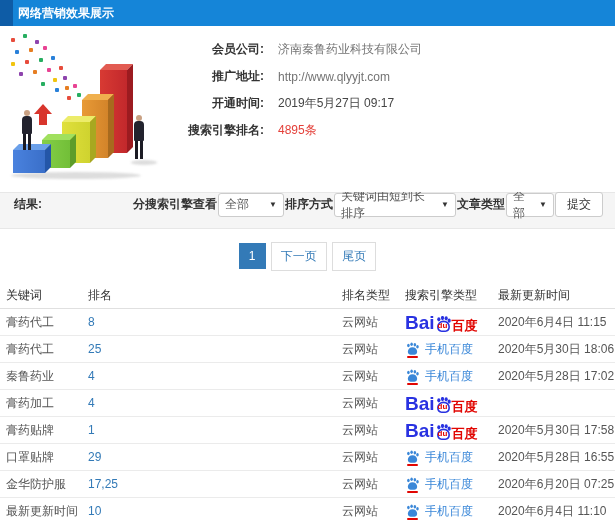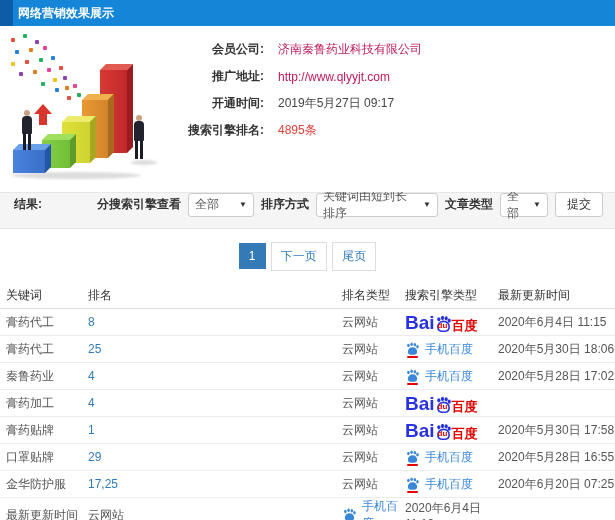--- a/index.html
+++ b/index.html
@@ -29,29 +29,29 @@
   .figure .head { width:6px; height:6px; border-radius:50%; background:#c9a183; margin:0 auto; }
   .figure .body { width:10px; height:18px; background:#23232e; border-radius:4px 4px 1px 1px; margin:0 auto; }
   .figure .legs { display:flex; justify-content:center; gap:2px; }
   .figure .legs i { width:3px; height:16px; background:#1b1b24; display:block; }
 
   
   .info-list { position:absolute; left:172px; top:10px; width:320px; }
   .info-row { display:flex; align-items:center; height:27px; }
   .info-label { width:92px; text-align:right; font-weight:bold; color:#333; }
   .info-value { margin-left:14px; }
-  .info-value.link { color:#be185d; cursor:pointer; }
+  .info-value.link { color:#737373; cursor:pointer; }
   .info-value.plain { color:#444; }
   .info-value.hot { color:#e4403a; }
 
   
   .panel-heading { height:37px; background:#f5f5f5; border-top:1px solid #e7e7e7; border-bottom:1px solid #e7e7e7;
     display:flex; align-items:center; padding:0 12px 12px 14px; }
   .result-label { font-weight:bold; }
-  .filters { margin-left:auto; display:flex; align-items:center; gap:7px; }
+  .filters { margin-left:auto; display:flex; align-items:center; gap:1px; }
   .filter-label { font-weight:bold; white-space:nowrap; }
   .select { display:inline-flex; align-items:center; justify-content:space-between; height:24px;
     border:1px solid #ccc; border-radius:3px; background:#fff; padding:0 6px; color:#555; cursor:pointer; }
   .select .caret { font-size:8px; color:#333; margin-left:6px; }
   .sel-engine { width:66px; } .sel-sort { width:122px; } .sel-article { width:48px; }
   .btn-submit { height:25px; padding:0 11px; background:#fff; border:1px solid #ccc; border-radius:3px;
     color:#333; cursor:pointer; font-size:12px; font-family:inherit; }
 
   
   .pagination { text-align:center; padding:13px 0 12px 0; }
@@ -398,20 +398,21 @@
           <span class="mb-underline"></span>
         </span>
         <span class="mb-text">手机百度</span>
       </span>
     </div>
     <div class="cell-updated">2020年6月20日 07:25</div>
   </div>
 
   <div class="t-row">
     <div class="cell-keyword">最新更新时间</div>
+    <div class="cell-rank">10</div>
     <div class="cell-ranktype">云网站</div>
     <div class="engine-cell">
 
       <span class="mb-logo">
         <span class="mb-paw">
           <svg width="15" height="14" viewBox="0 0 24 24">
                 <g fill="#3a87d8">
             <ellipse cx="5" cy="6" rx="2.2" ry="3"></ellipse>
                   <ellipse cx="10.5" cy="4" rx="2.2" ry="3"></ellipse>
             <ellipse cx="16" cy="4.5" rx="2.2" ry="3"></ellipse>

